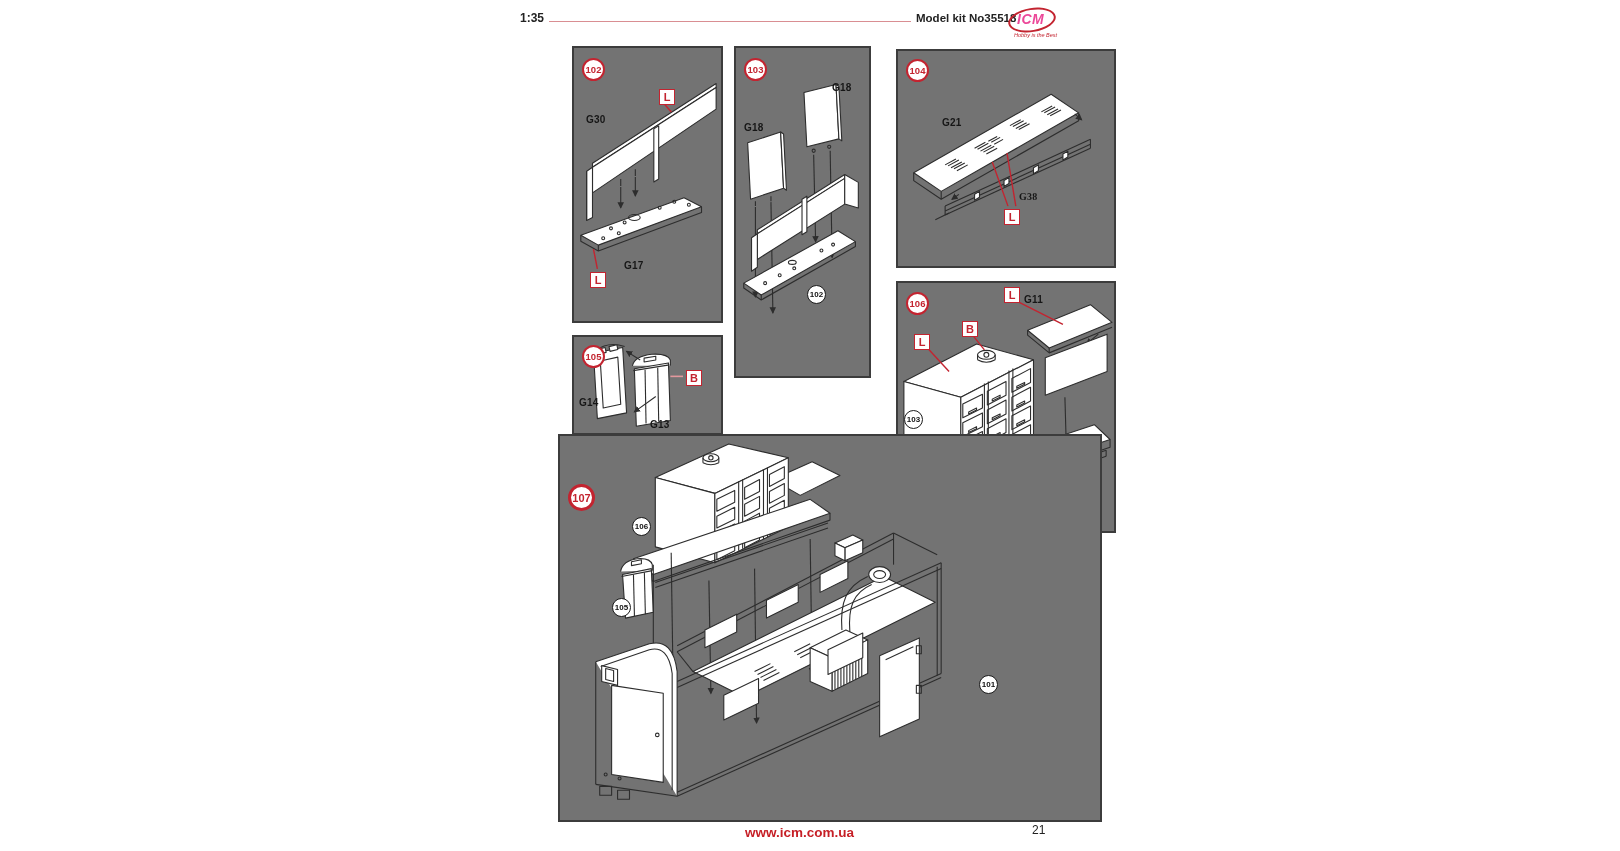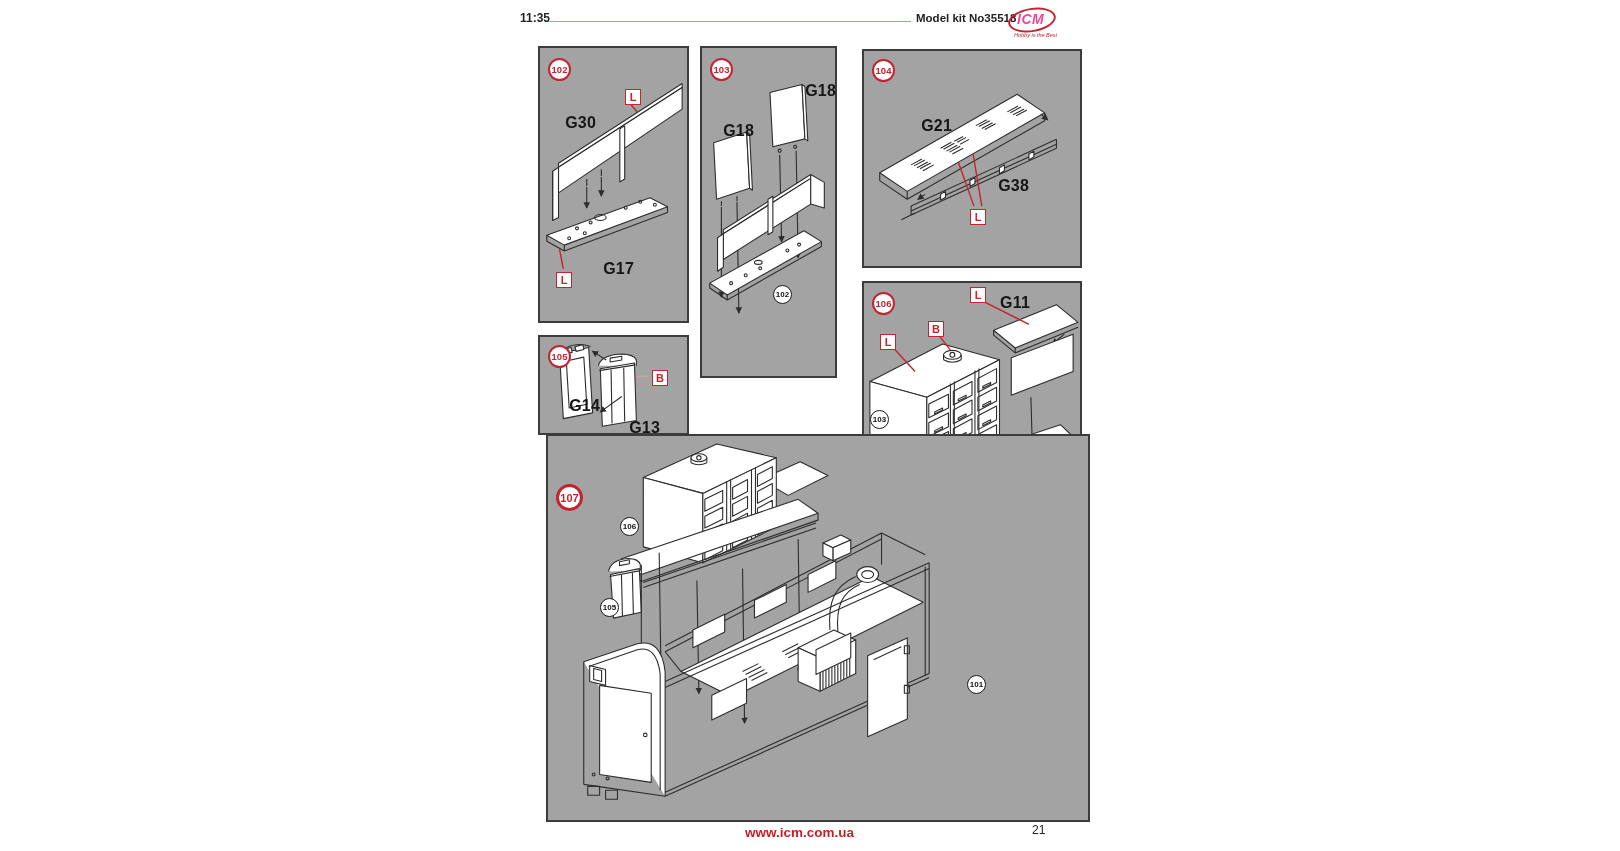--- a/index.html
+++ b/index.html
@@ -1,21 +1,21 @@
 <!DOCTYPE html>
 <html><head>
 <meta charset="utf-8">
 <style>
   html,body{margin:0;padding:0;background:#fff;}
   .page{position:relative;width:1620px;height:851px;background:#ffffff;
         font-family:"Liberation Sans",sans-serif;overflow:hidden;}
-  .panel{position:absolute;border:2px solid #3c3c3c;background:#a3a3a3;box-sizing:border-box;}
+  .panel{position:absolute;border:2px solid #3c3c3c;background:#737373;box-sizing:border-box;margin-left:34px;}
   .panel svg{position:absolute;left:0;top:0;width:100%;height:100%;}
-  .lbl{position:absolute;font-weight:bold;font-size:16px;color:#161616;
-       text-align:right;white-space:nowrap;letter-spacing:.2px;}
+  .lbl{position:absolute;font-weight:bold;font-size:10px;color:#161616;
+       text-align:left;white-space:nowrap;letter-spacing:.2px;}
   .stepc{position:absolute;width:23px;height:23px;border:2.6px solid #c32430;border-radius:50%;
          color:#c32430;font-weight:bold;font-size:9.5px;display:flex;align-items:center;
          justify-content:center;box-sizing:border-box;background:#fff;}
   .stepc.big{width:27px;height:27px;border-width:3px;font-size:11px;}
   .refc{position:absolute;width:19px;height:19px;border:1.6px solid #1b1b1b;border-radius:50%;
         color:#111;font-weight:bold;font-size:8px;display:flex;align-items:center;
         justify-content:center;box-sizing:border-box;background:#fff;}
   .mark{position:absolute;width:16px;height:16px;border:1.7px solid #c32430;background:#fff;
         color:#c32430;font-weight:bold;font-size:11px;display:flex;align-items:center;
         justify-content:center;box-sizing:border-box;}
@@ -31,21 +31,21 @@
   .ftr-web{position:absolute;left:745px;top:825px;width:132px;
         font-size:13.5px;font-weight:bold;color:#c61f26;}
   .ftr-page{position:absolute;left:1032px;top:823px;font-size:12px;color:#222;}
   svg line,svg path,svg polygon,svg polyline,svg ellipse,svg circle,svg rect{vector-effect:non-scaling-stroke;}
 </style>
 </head>
 <body>
 
 <div class="page">
 
-  <div class="hdr-scale">11:35</div>
+  <div class="hdr-scale">1:35</div>
   <div class="hdr-rule"></div>
   <div class="hdr-kit">Model kit No35518</div>
   <div class="logo">
     <div class="logo-ellipse"></div>
     <div class="logo-text">ICM</div>
     <div class="logo-tag">Hobby is the Best</div>
   </div>
 
   <div class="panel" style="left:538px;top:46px;width:151px;height:277px;">
     <svg viewBox="0 0 151 277" preserveAspectRatio="none" fill="none" stroke="#2d2d2d" stroke-width="1.1" stroke-linejoin="round">
@@ -166,21 +166,21 @@
       <line x1="180" y1="64" x2="187" y2="70" marker-end="url(#ah4)"></line>
 
       <g stroke="#c32430" stroke-width="1.4">
         <line x1="112" y1="158" x2="96" y2="113"></line>
         <line x1="120" y1="158" x2="111" y2="104"></line>
       </g>
     </svg>
     <div class="stepc" style="left:8px;top:8px;">104</div>
     <div class="mark" style="left:106px;top:158px;">L</div>
     <div class="lbl" style="left:44px;top:66px;width:44px;">G21</div>
-    <div class="lbl" style="left:121px;top:126px;width:44px;">G38</div>
+    <div class="lbl" style="left:121px;top:140px;width:44px;font-family:Liberation Serif, serif;">G38</div>
   </div>
 
   <div class="panel" style="left:538px;top:335px;width:151px;height:100px;">
     <svg viewBox="0 0 151 100" preserveAspectRatio="none" fill="none" stroke="#2d2d2d" stroke-width="1.1" stroke-linejoin="round">
       <defs>
           <marker id="ah5" markerWidth="7" markerHeight="7" refX="5" refY="3" orient="auto">
         <path d="M0,0 L6,3 L0,6 z" fill="#2d2d2d" stroke="none"></path>
           </marker>
         </defs>
 
@@ -197,21 +197,21 @@
       <line x1="86" y1="32" x2="87" y2="88"></line>
       <polygon points="72,22 84,20 84,24 72,26" fill="#fff"></polygon>
 
       <line x1="68" y1="24" x2="54" y2="15" marker-end="url(#ah5)"></line>
       <line x1="84" y1="62" x2="62" y2="78" marker-end="url(#ah5)"></line>
 
       <line x1="99" y1="41" x2="112" y2="41" stroke="#e3989d" stroke-width="1.6"></line>
     </svg>
     <div class="stepc" style="left:8px;top:8px;">105</div>
     <div class="mark" style="left:112px;top:33px;">B</div>
-    <div class="lbl" style="left:16px;top:60px;width:44px;">G14</div>
+    <div class="lbl" style="left:5px;top:60px;width:44px;">G14</div>
     <div class="lbl" style="left:76px;top:82px;width:44px;">G13</div>
   </div>
 
   <div class="panel" style="left:862px;top:281px;width:220px;height:252px;">
     <svg viewBox="0 0 220 252" preserveAspectRatio="none" fill="none" stroke="#2d2d2d" stroke-width="1.1" stroke-linejoin="round">
       <defs>
           <marker id="ah6" markerWidth="7" markerHeight="7" refX="5" refY="3" orient="auto">
         <path d="M0,0 L6,3 L0,6 z" fill="#2d2d2d" stroke="none"></path>
           </marker>
         </defs>
@@ -289,21 +289,21 @@
     </svg>
     <div class="stepc" style="left:8px;top:9px;">106</div>
     <div class="mark" style="left:106px;top:4px;">L</div>
     <div class="mark" style="left:64px;top:38px;">B</div>
     <div class="mark" style="left:16px;top:51px;">L</div>
     <div class="lbl" style="left:126px;top:11px;width:40px;">G11</div>
     <div class="refc" style="left:6px;top:127px;">103</div>
     <div class="refc" style="left:124px;top:207px;">104</div>
   </div>
 
-  <div class="panel" style="left:546px;top:434px;width:544px;height:388px;">
+  <div class="panel" style="left:524px;top:434px;width:544px;height:388px;">
     <svg viewBox="0 0 544 388" preserveAspectRatio="none" fill="none" stroke="#2d2d2d" stroke-width="1.1" stroke-linejoin="round">
       <defs>
           <marker id="ah7" markerWidth="7" markerHeight="7" refX="5" refY="3" orient="auto">
         <path d="M0,0 L6,3 L0,6 z" fill="#2d2d2d" stroke="none"></path>
           </marker>
         </defs>
 
       <polygon points="214,44 254,26 282,40 242,60" fill="#fff"></polygon>
       <polygon points="96,42 170,8 230,22 156,58" fill="#fff"></polygon>
       <polygon points="96,42 156,58 156,128 96,112" fill="#fff"></polygon>

